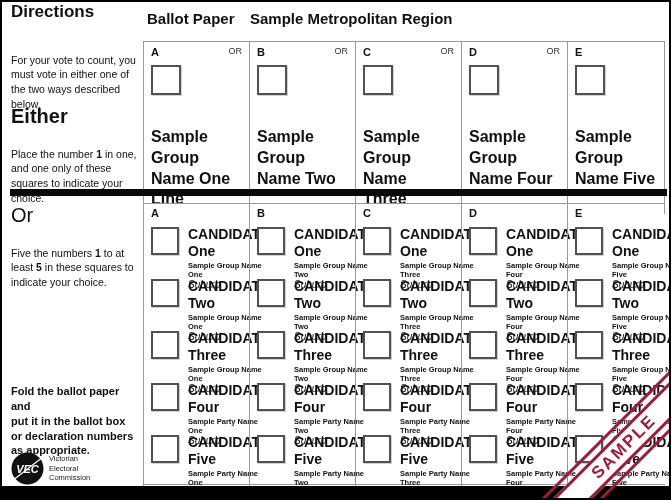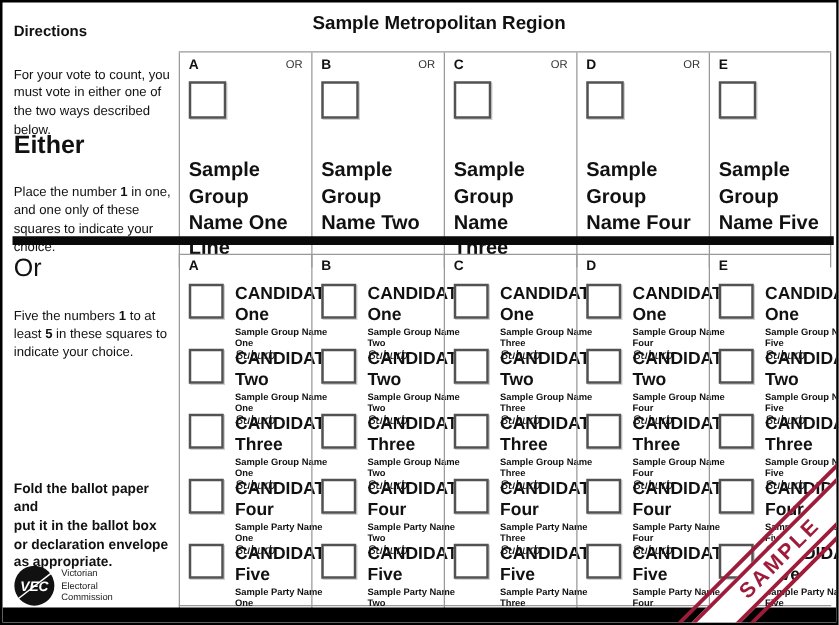--- a/index.html
+++ b/index.html
@@ -2,21 +2,21 @@
 <html style="--banner-color: #9e1b3a;"><head>
 <meta charset="utf-8">
 <style>
   html,body{margin:0;padding:0;background:#e8e8e8;}
   .page{position:relative;width:671px;height:500px;box-sizing:border-box;
         border:2px solid #000;background:#fff;overflow:hidden;
         font-family:"Liberation Sans",sans-serif;color:#111;}
 
   
   .dir-panel{position:absolute;left:0;top:0;width:141px;height:100%;}
-  .dir-title{position:absolute;left:9px;top:16px;font-size:12px;font-weight:700;}
+  .dir-title{position:absolute;left:9px;top:0;font-size:17px;font-weight:700;}
   .dir-intro{position:absolute;left:9px;top:40px;width:125px;font-size:10.5px;line-height:1.4;}
   .either-h{position:absolute;left:9px;top:103px;font-size:20px;font-weight:700;}
   .either-p{position:absolute;left:9px;top:134px;width:127px;font-size:10.5px;line-height:1.4;}
   .or-h{position:absolute;left:9px;top:202px;font-size:20px;font-weight:400;}
   .or-p{position:absolute;left:9px;top:233px;width:123px;font-size:10.5px;line-height:1.4;}
   .fold-note{position:absolute;left:9px;top:382px;width:128px;font-size:11px;font-weight:700;
              line-height:1.35;white-space:pre-line;}
   .logo{position:absolute;left:9px;top:450px;display:flex;align-items:center;gap:5px;}
   .logo-name{font-size:7.5px;line-height:1.3;white-space:pre-line;color:#222;}
 
@@ -77,35 +77,36 @@
     <p class="dir-intro">For your vote to count, you must vote in either one of the two ways described below.</p>
 
     <div class="either-h">Either</div>
     <p class="either-p"><span>Place the number </span><b>1</b><span> in one, and one only of these squares to indicate your choice.</span></p>
 
     <div class="or-h">Or</div>
     <p class="or-p"><span>Five the numbers </span><b>1</b><span> to at least </span><b>5</b><span> in these squares to indicate your choice.</span></p>
 
     <div class="fold-note">Fold the ballot paper and
 put it in the ballot box
-or declaration envelope
+or declaration numbers
 as appropriate.</div>
 
     <div class="logo">
       <svg width="33" height="33" viewBox="0 0 33 33">
         <circle cx="16.5" cy="16.5" r="16" fill="#111"></circle>
         <text x="16.5" y="20.5" text-anchor="middle" font-size="11" font-style="italic" font-weight="bold" fill="#fff">VEC</text>
         <line x1="3.5" y1="27" x2="30" y2="6.5" stroke="#fff" stroke-width="1.2"></line>
       </svg>
       <div class="logo-name">Victorian
 Electoral
 Commission</div>
     </div>
   </div>
 
+  <div class="bp-title">Ballot Paper</div>
   <div class="bp-region">Sample Metropolitan Region</div>
 
   <div class="above">
 
     <div class="tcol">
       <div class="tcol-head">
         <span class="letter">A</span>
         <span class="or-label">OR</span>
       </div>
       <span class="vbox"></span>

